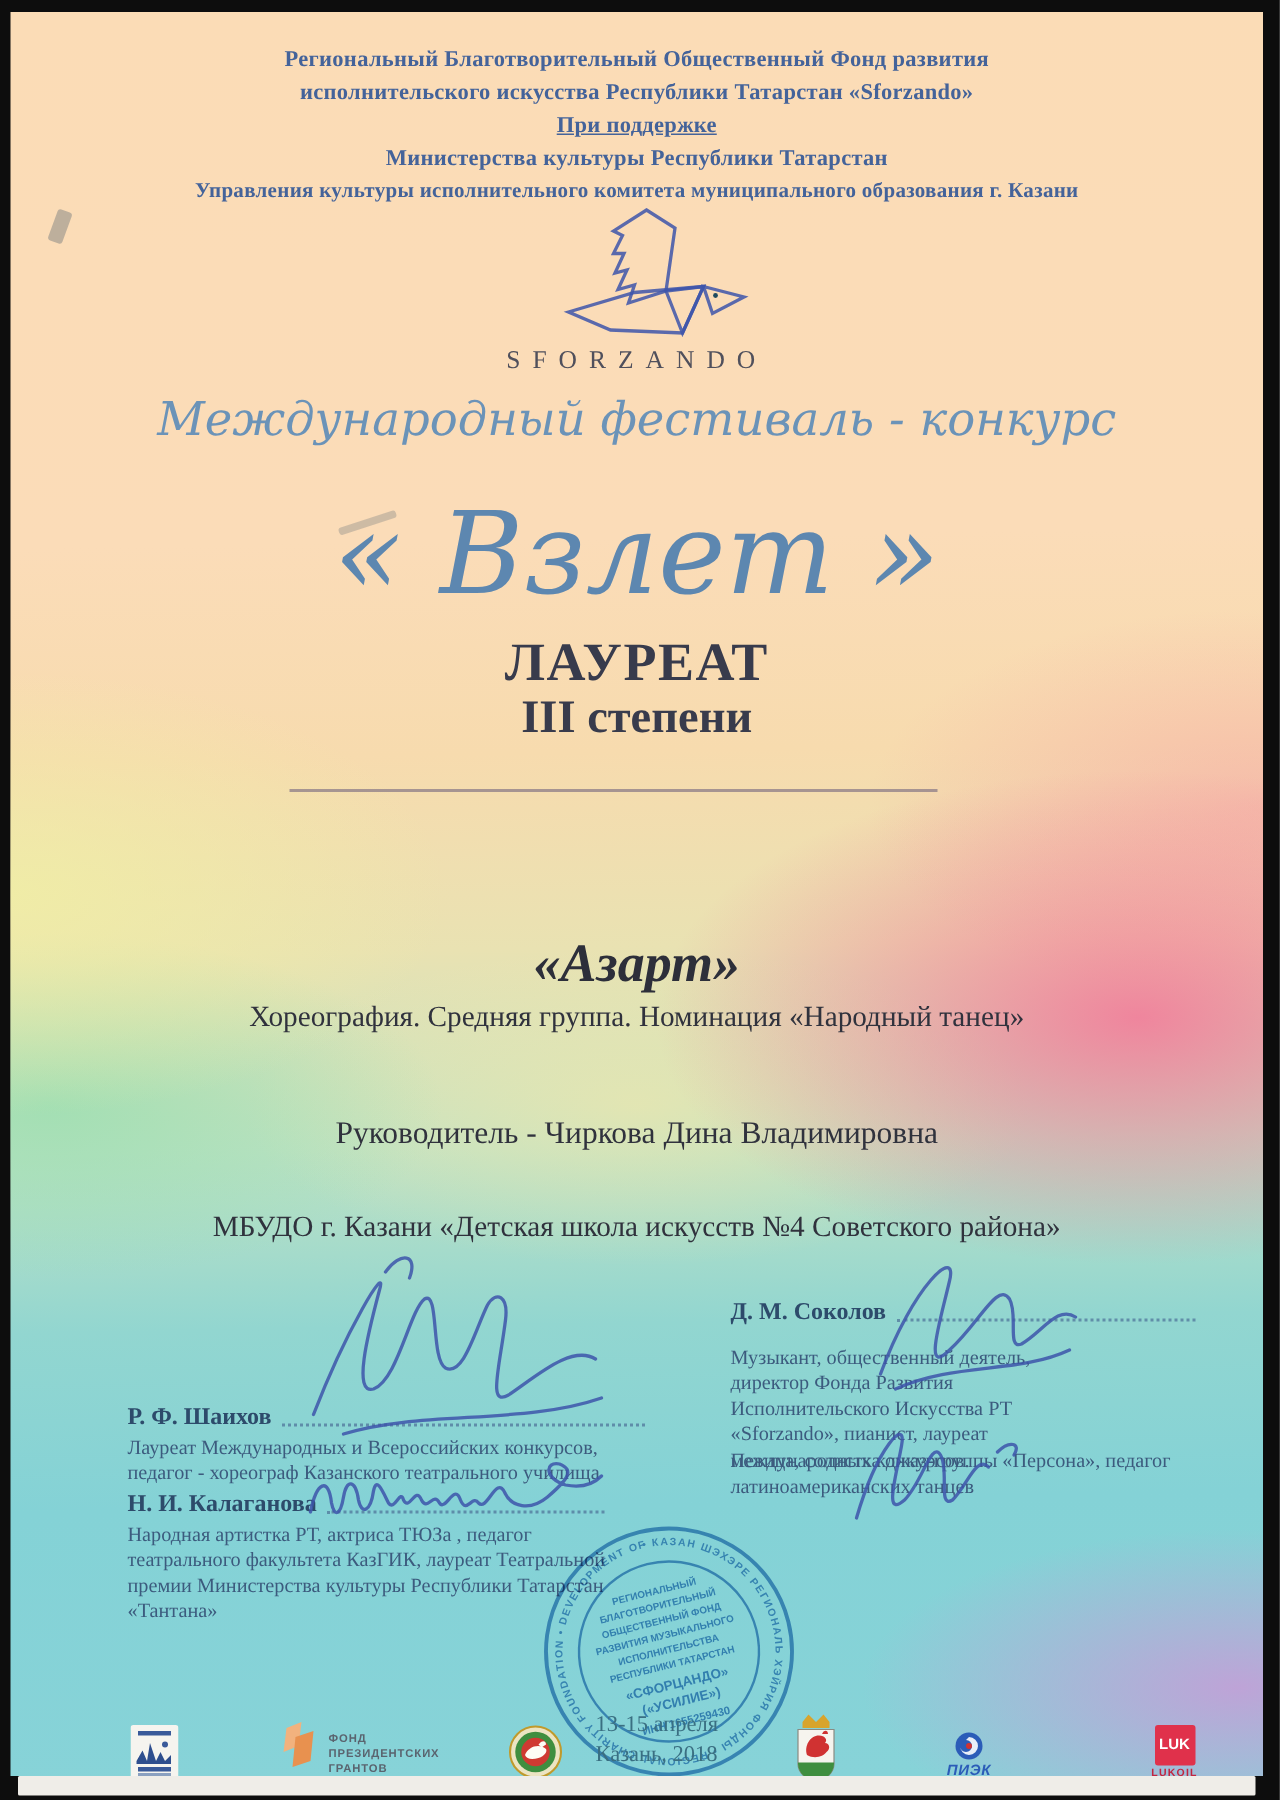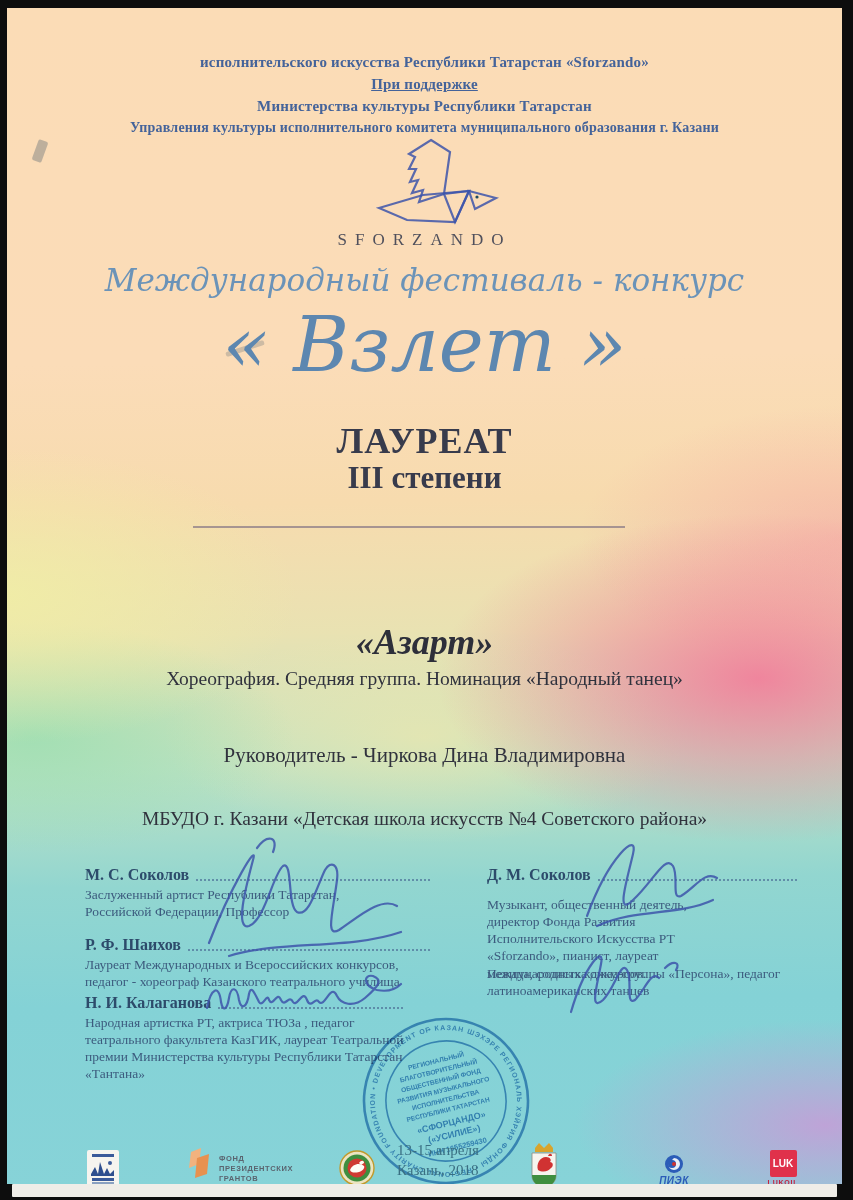--- a/index.html
+++ b/index.html
@@ -41,54 +41,48 @@
 </style>
 </head>
 <body>
 
 <div class="frame">
   <div class="cert">
 
     <div class="smudge" style="left:28px;top:132px;width:10px;height:22px;transform:rotate(20deg);"></div>
     <div class="smudge" style="left:218px;top:338px;width:40px;height:5px;transform:rotate(-18deg);opacity:.4;"></div>
 
+    <div class="ctr hdr" style="top:24px;">Региональный Благотворительный Общественный Фонд развития</div>
     <div class="ctr hdr" style="top:46px;">исполнительского искусства Республики Татарстан «Sforzando»</div>
     <div class="ctr hdr" style="top:68px;text-decoration:underline;">При поддержке</div>
     <div class="ctr hdr" style="top:90px;">Министерства культуры Республики Татарстан</div>
     <div class="ctr hdr" style="top:112px;font-size:14px;">Управления культуры исполнительного комитета муниципального образования г. Казани</div>
 
     <svg class="pen" style="left:358px;top:130px;" width="140" height="92" viewBox="0 0 140 92">
       <path d="M66,2 L85,14 L79,56 L54,64 L58,52 L47,55 L53,42 L45,44 L51,31 L44,31 L50,19 L44,16 Z" fill="#57a8c2" stroke="none"></path>
       <path d="M14,70 L58,57 L104,53 L90,84 L42,82 Z" fill="#8ecade" stroke="none"></path>
       <path d="M79,56 L104,53 L90,84 Z" fill="#5e9ab2" stroke="none"></path>
       <path d="M104,53 L131,60 L110,71 Z" fill="#4690ad" stroke="none"></path>
       <circle cx="112" cy="59" r="1.6" fill="#1e4a5e" stroke="none"></circle>
     </svg>
     <div class="ctr sforz" style="top:222px;">SFORZANDO</div>
 
     <div class="ctr script" style="top:254px;font-size:31px;">Международный фестиваль - конкурс</div>
-    <div class="ctr script" style="top:292px;font-size:76px;color:#5d87b0;">« Взлет »</div>
+    <div class="ctr script" style="top:316px;font-size:76px;color:#5d87b0;">« Взлет »</div>
 
     <div class="ctr award" style="top:412px;font-size:36px;letter-spacing:1px;">ЛАУРЕАТ</div>
     <div class="ctr award" style="top:452px;font-size:31px;">III степени</div>
 
     <div class="divider"></div>
 
     <div class="ctr main-it" style="top:613px;font-size:36px;">«Азарт»</div>
     <div class="ctr dark" style="top:660px;font-size:19.5px;">Хореография. Средняя группа. Номинация «Народный танец»</div>
     <div class="ctr dark" style="top:735px;font-size:21px;font-weight:normal;">Руководитель -  Чиркова Дина Владимировна</div>
     <div class="ctr dark" style="top:800px;font-size:19.5px;">МБУДО г. Казани «Детская школа искусств №4 Советского района»</div>
 
-    <div class="sig-item" style="left:78px;top:858px;width:345px;">
-      <div class="sig-name-row">
-        <span class="sig-name">М. С. Соколов</span>
-        <span class="dots"></span>
-      </div>
-      <div class="sig-title" style="width:290px;">Заслуженный артист Республики Татарстан, Российской Федерации, Профессор</div>
-    </div>
     <div class="sig-item" style="left:78px;top:928px;width:345px;">
       <div class="sig-name-row">
         <span class="sig-name">Р. Ф. Шаихов</span>
         <span class="dots"></span>
       </div>
       <div class="sig-title" style="width:345px;">Лауреат Международных и Всероссийских конкурсов, педагог - хореограф Казанского театрального училища</div>
     </div>
     <div class="sig-item" style="left:78px;top:986px;width:345px;">
       <div class="sig-name-row">
         <span class="sig-name">Н. И. Калаганова</span>
@@ -180,21 +174,21 @@
     </svg>
 
     <svg style="position:absolute;left:520px;top:1134px;" width="34" height="48" viewBox="0 0 34 48">
       <path d="M8,6 L12,1 L17,6 L22,1 L26,6 L26,10 L8,10 Z" fill="#d8a42c"></path>
       <path d="M5,11 L29,11 L29,34 C29,40 23,45 17,46 C11,45 5,40 5,34 Z" fill="#f6f4ee" stroke="#8a8a82" stroke-width="0.8"></path>
       <path d="M5,33 L29,33 L29,34 C29,40 23,45 17,46 C11,45 5,40 5,34 Z" fill="#3f8e3f"></path>
       <path d="M11,28 C9,22 13,15 19,15 C23,15 25,18 23,20 C26,20 27,24 24,26 C22,29 16,31 11,28 Z" fill="#d03232"></path>
       <path d="M21,14 C22,11 25,11 25,14 Z" fill="#d03232"></path>
     </svg>
 
-    <div style="position:absolute;left:644px;top:1146px;width:46px;">
+    <div style="position:absolute;left:616px;top:1146px;width:46px;">
       <svg style="display:block;margin:0 auto;" width="20" height="20" viewBox="0 0 20 20">
         <circle cx="10" cy="10" r="9" fill="#2b5cb8"></circle>
         <path d="M10,4 a6,6 0 1,1 -6,6 a4,4 0 1,0 4,-4 Z" fill="#e8eef8"></path>
         <circle cx="10" cy="10" r="2" fill="#d03232"></circle>
       </svg>
       <div class="piek-word">ПИЭК</div>
     </div>
 
     <div style="position:absolute;left:756px;top:1142px;width:40px;">
       <div class="lukoil-box" style="margin:0 auto;">

